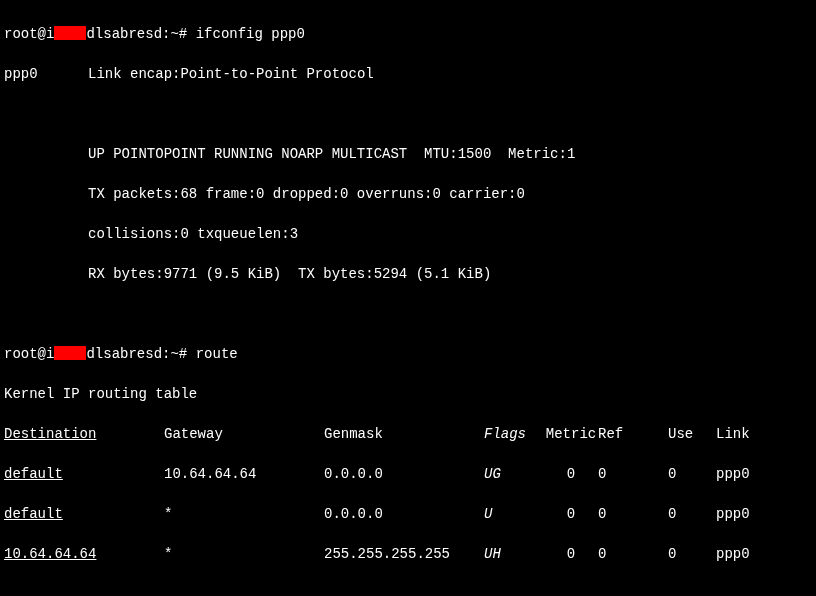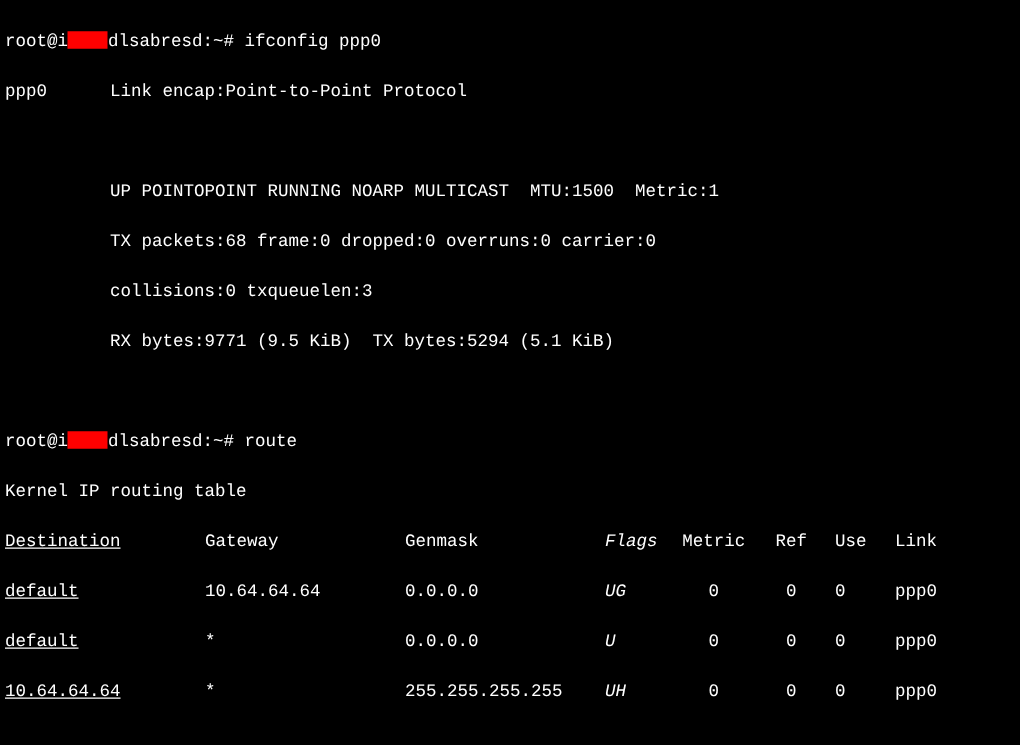--- a/index.html
+++ b/index.html
@@ -27,21 +27,21 @@
     margin-bottom: 2px;
   }
   .red-short { width: 32px; }
   .row { display: block; }
   .col { display: inline-block; }
   .c-dest { width: 160px; text-decoration: underline; }
   .c-gw   { width: 160px; }
   .c-mask { width: 160px; }
   .c-flag { width: 60px; font-style: italic; }
   .c-met  { width: 54px; text-align: center; }
-  .c-ref  { width: 70px; text-align: center; }
+  .c-ref  { width: 70px; text-align: left; }
   .c-use  { width: 40px; text-align: left; }
   .c-iface{ padding-left: 8px; }
 </style>
 </head>
 <body>
 
 <div class="term">
 <div class="row"><span>root</span>@i<span class="redact red-short"></span><span>dlsabresd</span>:<span>~</span><span>#</span> <span>ifconfig ppp0</span></div>
 <div class="row"><span>ppp0</span>      <span>Link encap:Point-to-Point Protocol</span></div>
 <div class="row"><span>          </span></div>

